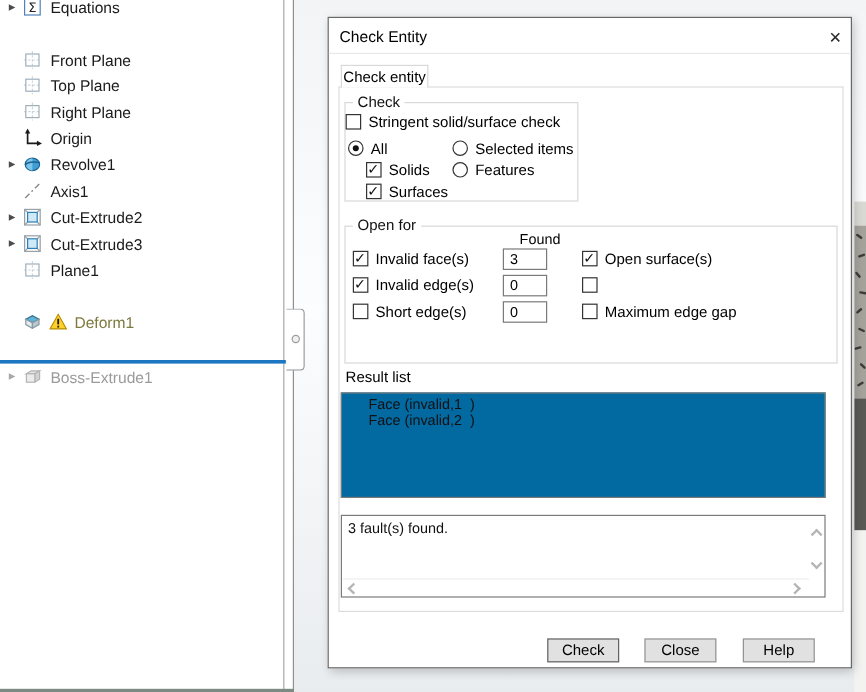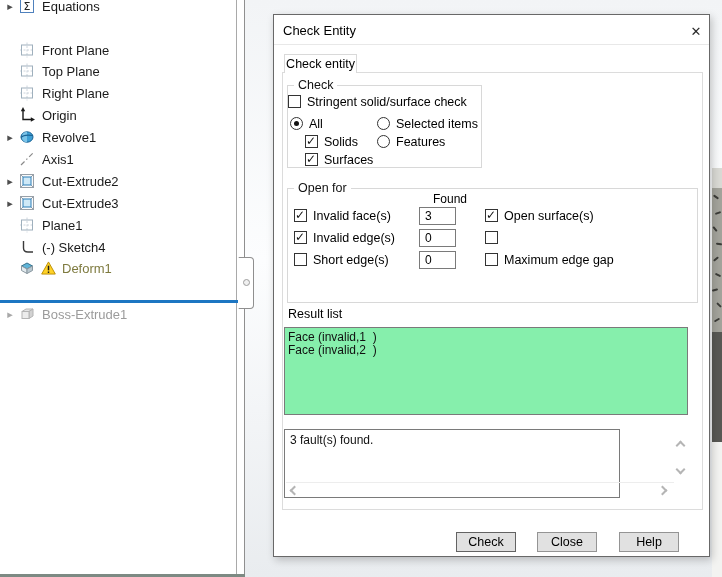--- a/index.html
+++ b/index.html
@@ -61,25 +61,25 @@
   .radio { width:13px; height:13px; border:1px solid #333; border-radius:50%; background:#fff; flex:0 0 13px; position:relative; }
   .radio .dotr { display:none; position:absolute; left:3px; top:3px; width:5px; height:5px; border-radius:50%; background:#111; }
   .radio.on .dotr { display:block; }
   .clabel { margin-left:6px; }
 
   .found-label { position:absolute; left:147px; top:177px; font-size:12px;margin-left:12px; }
   .found-box { position:absolute; left:145px; width:37px; height:18px; border:1px solid #7a7a7a; background:#fff;
                font-size:12px; line-height:16px; padding-left:5px; }
 
   .rl-label { position:absolute; left:14px; top:292px; font-size:12.5px; }
-  .list-box { position:absolute; left:10px; top:312px; width:404px; height:88px; border:1px solid #7a7a7a; background:#86efac;
-              padding:3px 0 0 3px; overflow:hidden; }
+  .list-box { position:absolute; left:10px; top:312px; width:404px; height:88px; border:1px solid #7a7a7a; background:#0369a1;
+              padding:3px 0 0 22px; overflow:hidden; }
   .litem { font-size:12px; line-height:13px; white-space:pre; color:#111; }
 
-  .msg-box { position:absolute; left:10px; top:414px; width:336px; height:69px; border:1px solid #7a7a7a; background:#fff; }
+  .msg-box { position:absolute; left:10px; top:414px; width:404px; height:69px; border:1px solid #7a7a7a; background:#fff; }
   .msg-text { position:absolute; left:5px; top:3px; font-size:12px; color:#111; }
   .msg-hsep { position:absolute; left:1px; top:52px; width:388px; height:1px; background:#ededed; }
   .chev { position:absolute; width:7px; height:7px; border-left:2px solid #b5b5b5; border-top:2px solid #b5b5b5; }
   .chev.up    { left:392px; top:12px;  transform:rotate(45deg); }
   .chev.down  { left:392px; top:36px;  transform:rotate(225deg); }
   .chev.left  { left:6px;   top:57px;  transform:rotate(-45deg); }
   .chev.right { left:374px; top:57px;  transform:rotate(135deg); }
 
   .btn { position:absolute; top:517px; width:60px; height:20px; background:#e1e1e1; border:1px solid #949494;
          font-family:inherit; font-size:12.5px; color:#000; line-height:17px; text-align:center; }
@@ -207,27 +207,20 @@
     <div class="trow" style="top:214px">
       <span class="arrow"></span>
       <span class="ticon"><svg viewBox="0 0 16 16" width="16" height="16">
             <line x1="8" y1="0.5" x2="8" y2="15.5" stroke="#ccd4dc" stroke-dasharray="2 1.5"></line>
             <line x1="1" y1="8" x2="15" y2="8" stroke="#ccd4dc" stroke-dasharray="2 1.5"></line>
             <rect x="2.5" y="3" width="11" height="10" fill="none" stroke="#9fb0bd"></rect>
           </svg></span>
       <span class="tlabel">Plane1</span>
     </div>
 
-    <div class="trow" style="top:236px">
-      <span class="arrow"></span>
-      <span class="ticon"><svg viewBox="0 0 16 16" width="16" height="16">
-            <path d="M4.5,2 V9 Q4.5,13 9,13 H14" fill="none" stroke="#3a3a3a" stroke-width="1.4"></path>
-          </svg></span>
-      <span class="tlabel">(-) Sketch4</span>
-    </div>
 
     <div class="trow" style="top:257px">
       <span class="arrow"></span>
       <span class="ticon"><svg viewBox="0 0 16 16" width="16" height="16">
             <polygon points="2.5,6 8,3 13.5,6 8,9" fill="#5fb4d8" stroke="#35718c"></polygon>
             <polygon points="2.5,6 8,9 8,13.5 2.5,10.5" fill="#e3ebef" stroke="#8a98a0"></polygon>
             <polygon points="13.5,6 8,9 8,13.5 13.5,10.5" fill="#b9c8d0" stroke="#8a98a0"></polygon>
           </svg></span>
       <span class="wicon"><svg viewBox="0 0 16 15" width="15" height="14">
             <polygon points="8,1 15.3,14 0.7,14" fill="#ffd227" stroke="#b98c00"></polygon>

